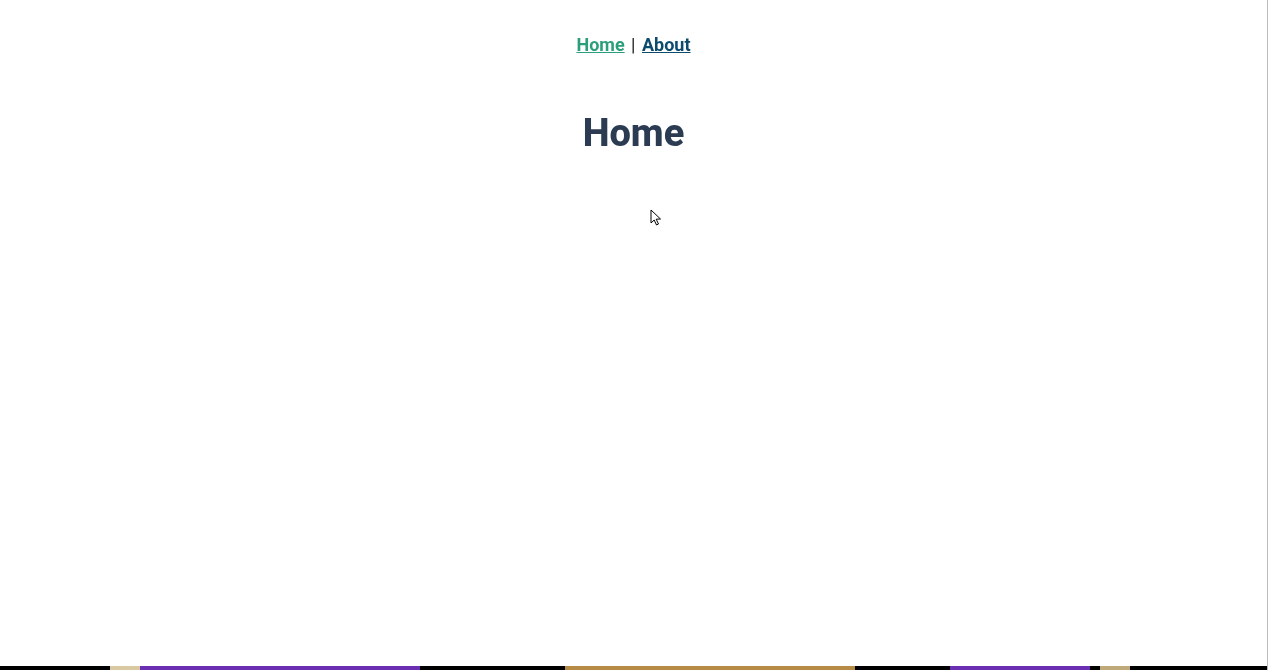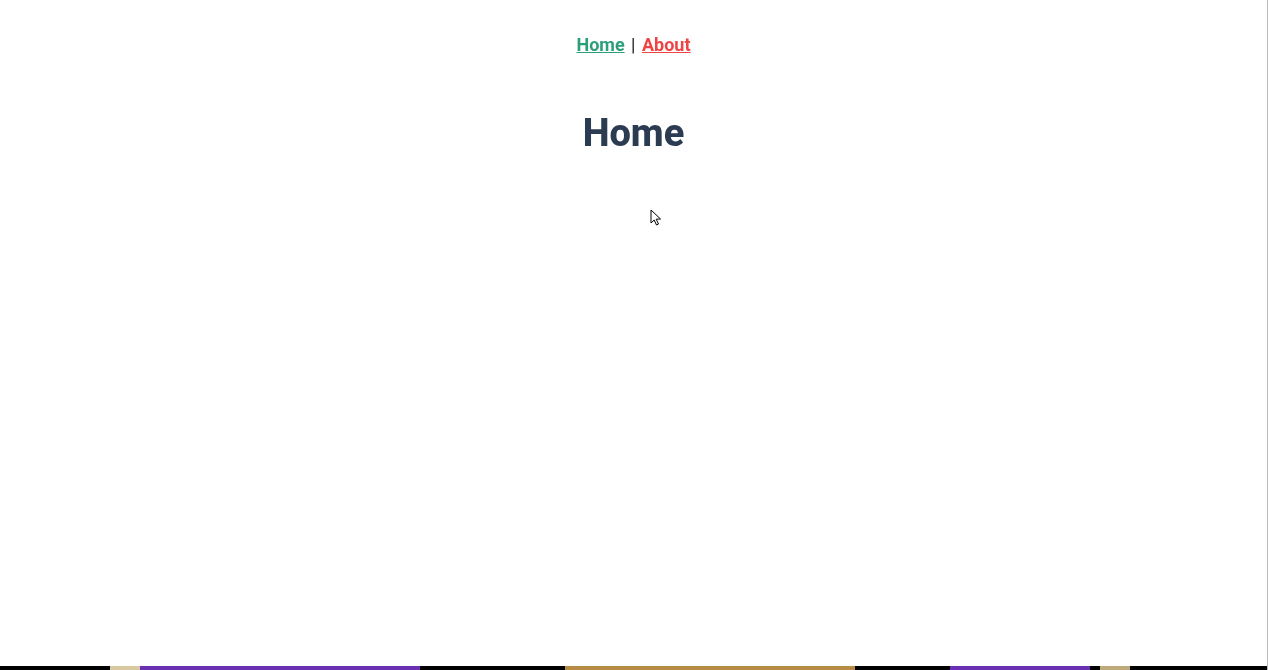--- a/index.html
+++ b/index.html
@@ -21,21 +21,21 @@
       font-size: 18px;
       font-weight: 700;
     }
     .nav a {
       text-decoration: underline;
     }
     .nav a.active {
       color: #2b9e7a;
     }
     .nav a.inactive {
-      color: #ef4444;
+      color: #0c4a6e;
       text-decoration: underline;
     }
     .nav .sep {
       color: #1a1a1a;
       padding: 0 2px;
       font-weight: 400;
     }
     h2.page-title {
       text-align: center;
       margin-top: 56px;

